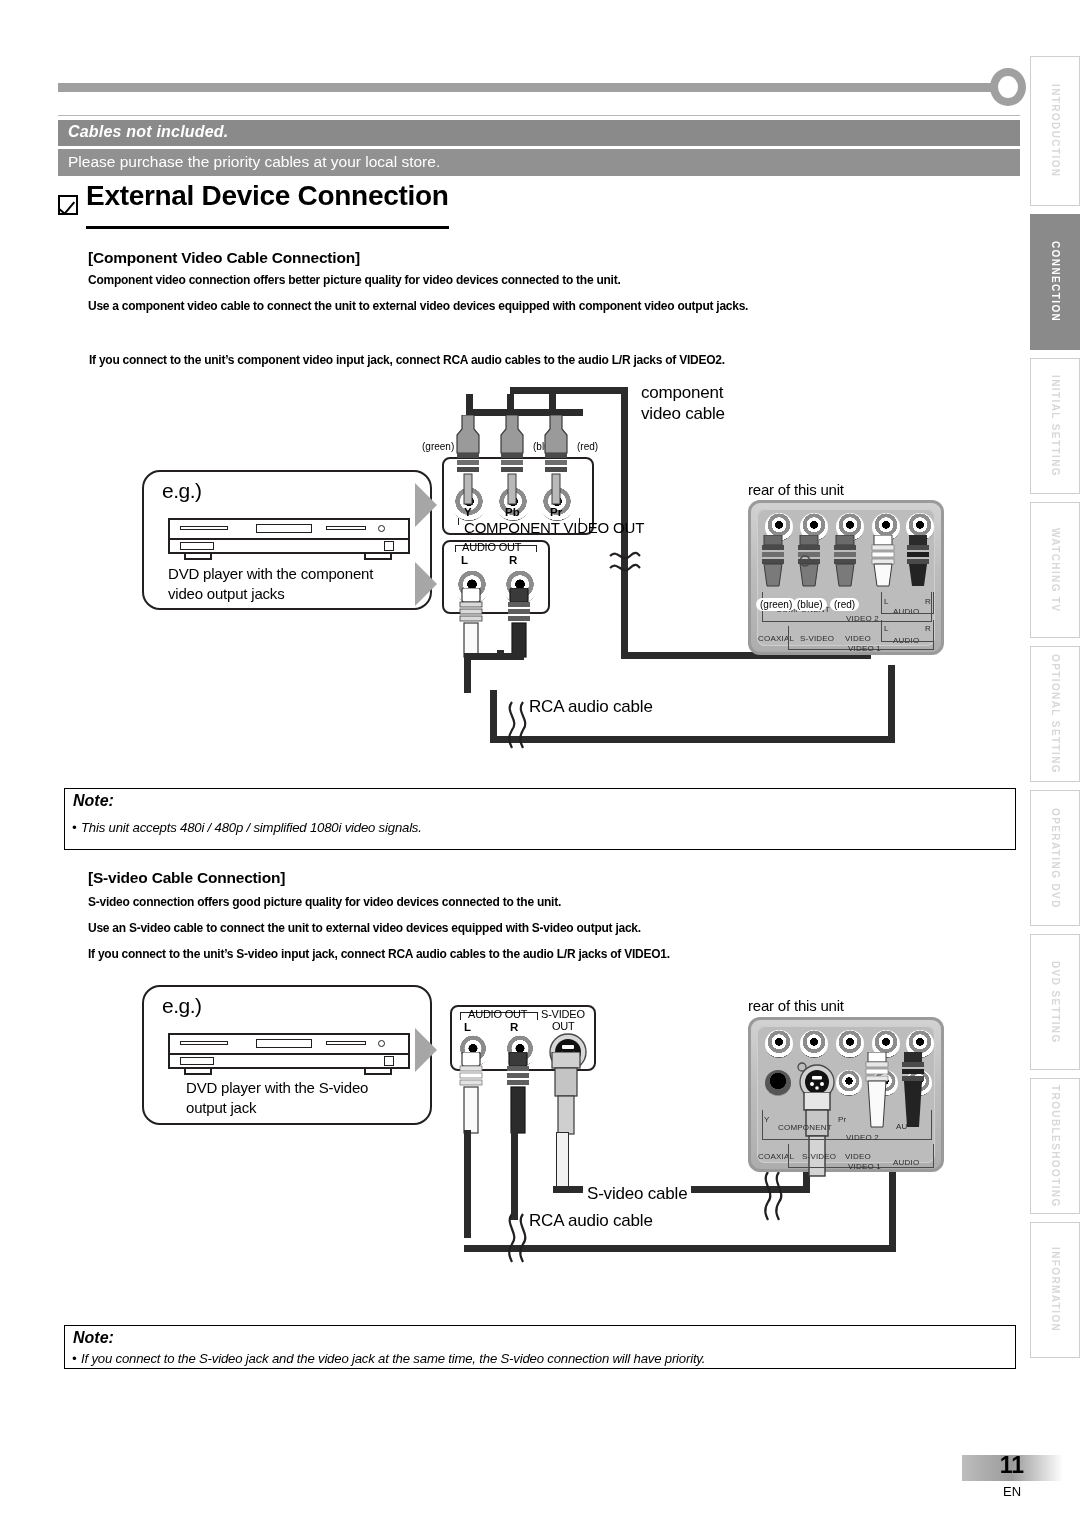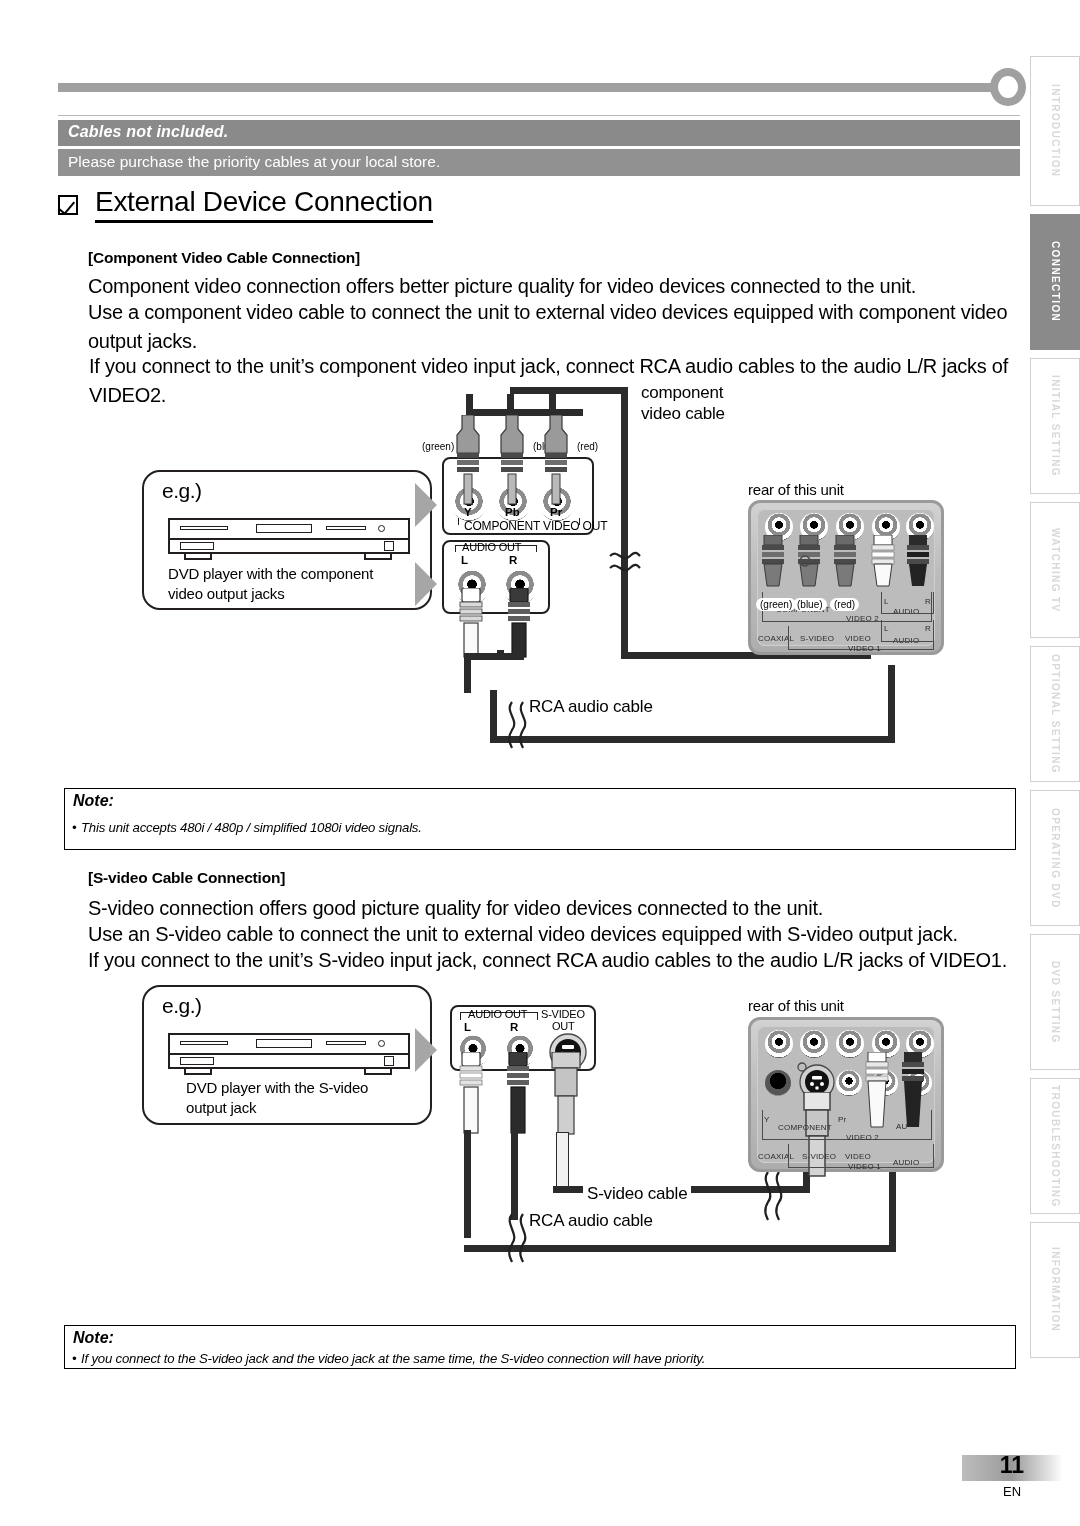--- a/index.html
+++ b/index.html
@@ -34,27 +34,27 @@
   
   .h1-wrap { position:absolute; left:58px; top:185px; width:700px; height:40px; display:flex; align-items:center; }
   .chk {
     width:20px; height:20px; border:2px solid #000; position:relative; margin-right:8px; flex:none;
   }
   .chk::after {
     content:""; position:absolute; left:2px; top:1px; width:7px; height:14px;
     border:solid #000; border-width:0 2.6px 2.6px 0; transform:rotate(40deg);
   }
   .h1-text {
-    font-size:28px; font-weight:normal; letter-spacing:-.3px;
-    border-bottom:3px solid #000; padding-bottom:2px; line-height:1.1;margin-left:9px;
+    font-size:28px; font-weight:bold; letter-spacing:-.3px;
+    border-bottom:3px solid #000; padding-bottom:14px; line-height:1.1;
   }
 
   
   .sec-head { position:absolute; font-weight:bold; font-size:15.5px; letter-spacing:-.2px; }
-  .para { position:absolute; font-size:20px; letter-spacing:-.25px; line-height:1.45; }
+  .para { position:absolute; font-size:12px; letter-spacing:-.25px; line-height:1.45;font-weight:bold; }
 
   
   .note-box { position:absolute; border:1.6px solid #000; background:#fff; }
   .note-title { font-weight:bold; font-style:italic; font-size:16px; padding:3px 0 0 8px; }
   .note-li { font-style:italic; font-size:13.2px; letter-spacing:-.2px; padding-left:16px; position:relative; line-height:1.5; }
   .note-li::before { content:"\2022"; position:absolute; left:7px; top:0; }
 
   
   .eg-box {
     position:absolute; border:2.5px solid #231f20; border-radius:18px; background:#fff;
@@ -71,21 +71,21 @@
   .dvd .dot { position:absolute; width:7px; height:7px; border:1.4px solid #231f20; border-radius:50%; }
   .dvd .sq  { position:absolute; width:10px; height:10px; border:1.4px solid #231f20; }
   .dvd .tick { position:absolute; height:4px; background:#fff; border:1.2px solid #231f20; }
 
   
   .arrow { position:absolute; width:0; height:0; border-top:22px solid transparent; border-bottom:22px solid transparent; border-left:22px solid #a6a6a6; }
 
   
   .jackpanel { position:absolute; border:2px solid #231f20; border-radius:8px; background:#fff; }
   .jacklabel { position:absolute; font-size:11.5px; font-weight:bold; font-family:"Liberation Sans", sans-serif; letter-spacing:0; }
-  .jacksmall { position:absolute; font-size:12px; letter-spacing:-.2px; }
+  .jacksmall { position:absolute; font-size:15px; letter-spacing:-.2px; }
   .brk { position:absolute; border:1.2px solid #231f20; border-top-style:solid; }
 
   
   .socket { position:absolute; border-radius:50%; background:
       radial-gradient(circle at 50% 42%, #000 0 18%, #fff 19% 34%, #8c8c8c 35% 52%, #fff 53% 72%, #5a5a5a 73% 100%); }
 
   
   .cab { position:absolute; background:#2b2b2b; }
   .cabw { position:absolute; background:#f1f1f1; border:1.6px solid #2b2b2b; }
 

